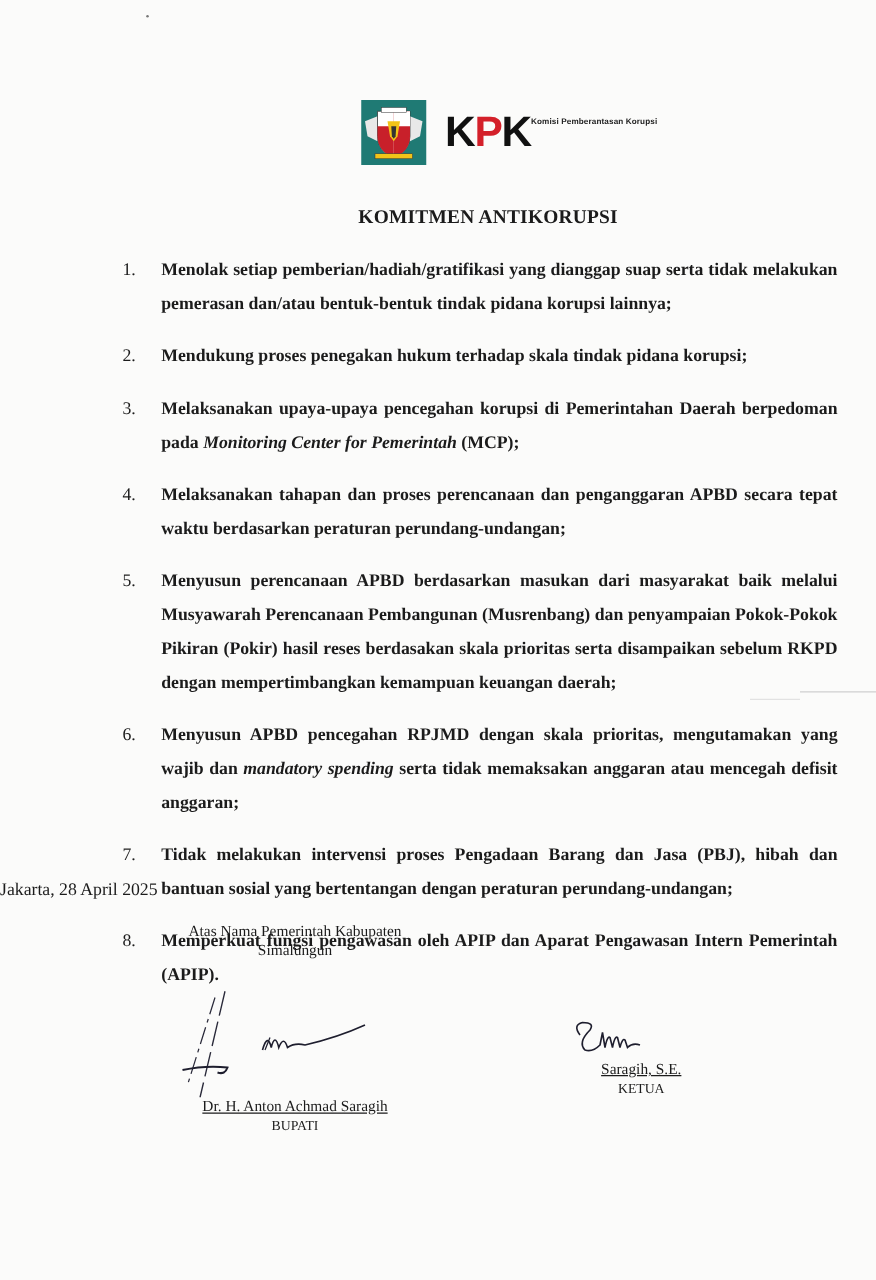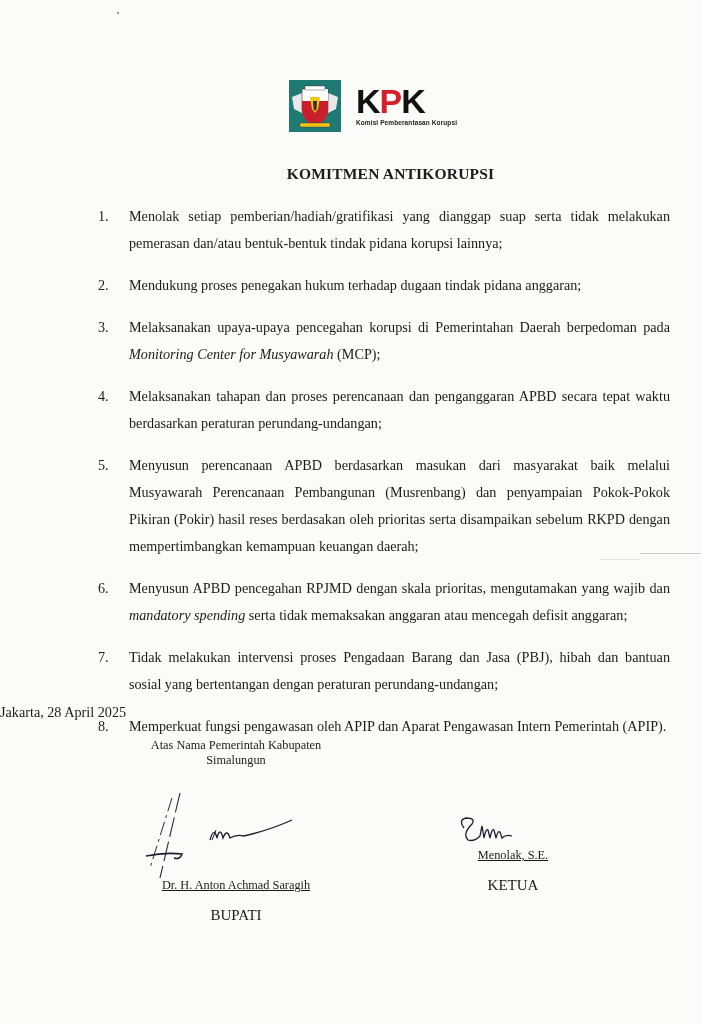--- a/index.html
+++ b/index.html
@@ -8,42 +8,42 @@
     background:#fbfbfa;
     font-family:"Liberation Serif", "DejaVu Serif", serif;
     color:#1b1b1b;
     position:relative;
   }
   .page { position:absolute; left:0; top:0; width:701px; height:1024px; }
   .speck { position:absolute; left:117px; top:12px; width:2px; height:2px; background:#777; border-radius:1px; }
 
   .header { position:absolute; left:288px; top:78px; height:56px; display:flex; align-items:center; }
   .emblem { width:54px; height:54px; position:relative; }
-  .kpk { margin-left:14px; display:flex; flex-direction:column; }
+  .kpk { margin-left:14px; display:flex; flex-direction:row; }
   .kpk-word { font-family:"Liberation Sans", "DejaVu Sans", sans-serif; font-weight:900; font-size:34px; line-height:30px; letter-spacing:-1px; position:relative; }
   .kpk-word .k1, .kpk-word .k2 { color:#111; }
   .kpk-word .p { color:#d4202a; }
   .kpk-sub { font-family:"Liberation Sans", "DejaVu Sans", sans-serif; font-weight:700; font-size:6.5px; color:#222; margin-top:3px; letter-spacing:0.1px; }
 
   .title { position:absolute; left:0; width:701px; top:165px; text-align:center; font-weight:700; font-size:15.5px; letter-spacing:0.2px;margin-left:40px; }
 
   .items { position:absolute; left:98px; top:203px; width:572px; margin:0; padding:0; list-style:none; }
   .item { position:relative; font-size:14.2px; line-height:27px; margin-bottom:15px; padding-left:31px; }
   .item .num { position:absolute; left:0; top:0; }
-  .item .txt { display:block; text-align:justify; }
+  .item .txt { display:block; text-align:justify;font-weight:bold; }
   .item .txt em { font-style:italic; }
 
   .place-date { position:absolute; left:0; width:701px; top:704px; text-align:left; font-size:14.2px; }
 
   .sign-col { position:absolute; top:738px; font-size:12.3px; text-align:center; }
   .sign-left { left:120px; width:232px; }
   .sign-right { left:402px; width:222px; }
   .sig-area { position:relative; height:110px; }
   .signer-name { text-decoration:underline; font-size:12.3px; display:block; }
-  .signer-title { font-size:15px; display:block; margin-top:14px; }
+  .signer-title { font-size:11px; display:block; margin-top:2px; }
 
   .scan-line { position:absolute; height:1px; background:#cfcfcf; }
 </style>
 </head>
 <body>
 
 <div class="page">
   <div class="speck"></div>
 
   <div class="header">
@@ -72,33 +72,33 @@
 
   <div class="title">KOMITMEN ANTIKORUPSI</div>
 
   <ol class="items">
     <li class="item">
       <span class="num">1.</span>
       <span class="txt">Menolak setiap pemberian/hadiah/gratifikasi yang dianggap suap serta tidak melakukan pemerasan dan/atau bentuk-bentuk tindak pidana korupsi lainnya;</span>
     </li>
     <li class="item">
       <span class="num">2.</span>
-      <span class="txt">Mendukung proses penegakan hukum terhadap dugaan tindak pidana anggaran;</span>
+      <span class="txt">Mendukung proses penegakan hukum terhadap skala tindak pidana korupsi;</span>
     </li>
     <li class="item">
       <span class="num">3.</span>
-      <span class="txt"><span>Melaksanakan upaya-upaya pencegahan korupsi di Pemerintahan Daerah berpedoman pada </span><em>Monitoring Center for Musyawarah</em><span> (MCP);</span></span>
+      <span class="txt"><span>Melaksanakan upaya-upaya pencegahan korupsi di Pemerintahan Daerah berpedoman pada </span><em>Monitoring Center for Pemerintah</em><span> (MCP);</span></span>
     </li>
     <li class="item">
       <span class="num">4.</span>
       <span class="txt">Melaksanakan tahapan dan proses perencanaan dan penganggaran APBD secara tepat waktu berdasarkan peraturan perundang-undangan;</span>
     </li>
     <li class="item">
       <span class="num">5.</span>
-      <span class="txt">Menyusun perencanaan APBD berdasarkan masukan dari masyarakat baik melalui Musyawarah Perencanaan Pembangunan (Musrenbang) dan penyampaian Pokok-Pokok Pikiran (Pokir) hasil reses berdasakan oleh prioritas serta disampaikan sebelum RKPD dengan mempertimbangkan kemampuan keuangan daerah;</span>
+      <span class="txt">Menyusun perencanaan APBD berdasarkan masukan dari masyarakat baik melalui Musyawarah Perencanaan Pembangunan (Musrenbang) dan penyampaian Pokok-Pokok Pikiran (Pokir) hasil reses berdasakan skala prioritas serta disampaikan sebelum RKPD dengan mempertimbangkan kemampuan keuangan daerah;</span>
     </li>
     <li class="item">
       <span class="num">6.</span>
       <span class="txt"><span>Menyusun APBD pencegahan RPJMD dengan skala prioritas, mengutamakan yang wajib dan </span><em>mandatory spending</em><span> serta tidak memaksakan anggaran atau mencegah defisit anggaran;</span></span>
     </li>
     <li class="item">
       <span class="num">7.</span>
       <span class="txt">Tidak melakukan intervensi proses Pengadaan Barang dan Jasa (PBJ), hibah dan bantuan sosial yang bertentangan dengan peraturan perundang-undangan;</span>
     </li>
     <li class="item">
@@ -126,16 +126,16 @@
     <span class="signer-name">Dr. H. Anton Achmad Saragih</span>
     <span class="signer-title">BUPATI</span>
   </div>
 
   <div class="sign-col sign-right">
     <div class="sig-area">
       <svg width="222" height="110" viewBox="0 0 222 110">
         <path d="M62 90 Q56 82 64 80 Q74 80 70 86 Q60 96 66 102 Q72 104 78 98 L80 88 L82 100 Q84 90 86 92 L88 100 Q90 90 92 92 L94 100 Q96 92 98 94 L100 100 Q104 96 110 98" stroke="#1e1e2e" stroke-width="1.3" fill="none"></path>
       </svg>
     </div>
-    <span class="signer-name">Menolak, S.E.</span>
+    <span class="signer-name">Saragih, S.E.</span>
     <span class="signer-title">KETUA</span>
   </div>
 </div>
 
 </body></html>

